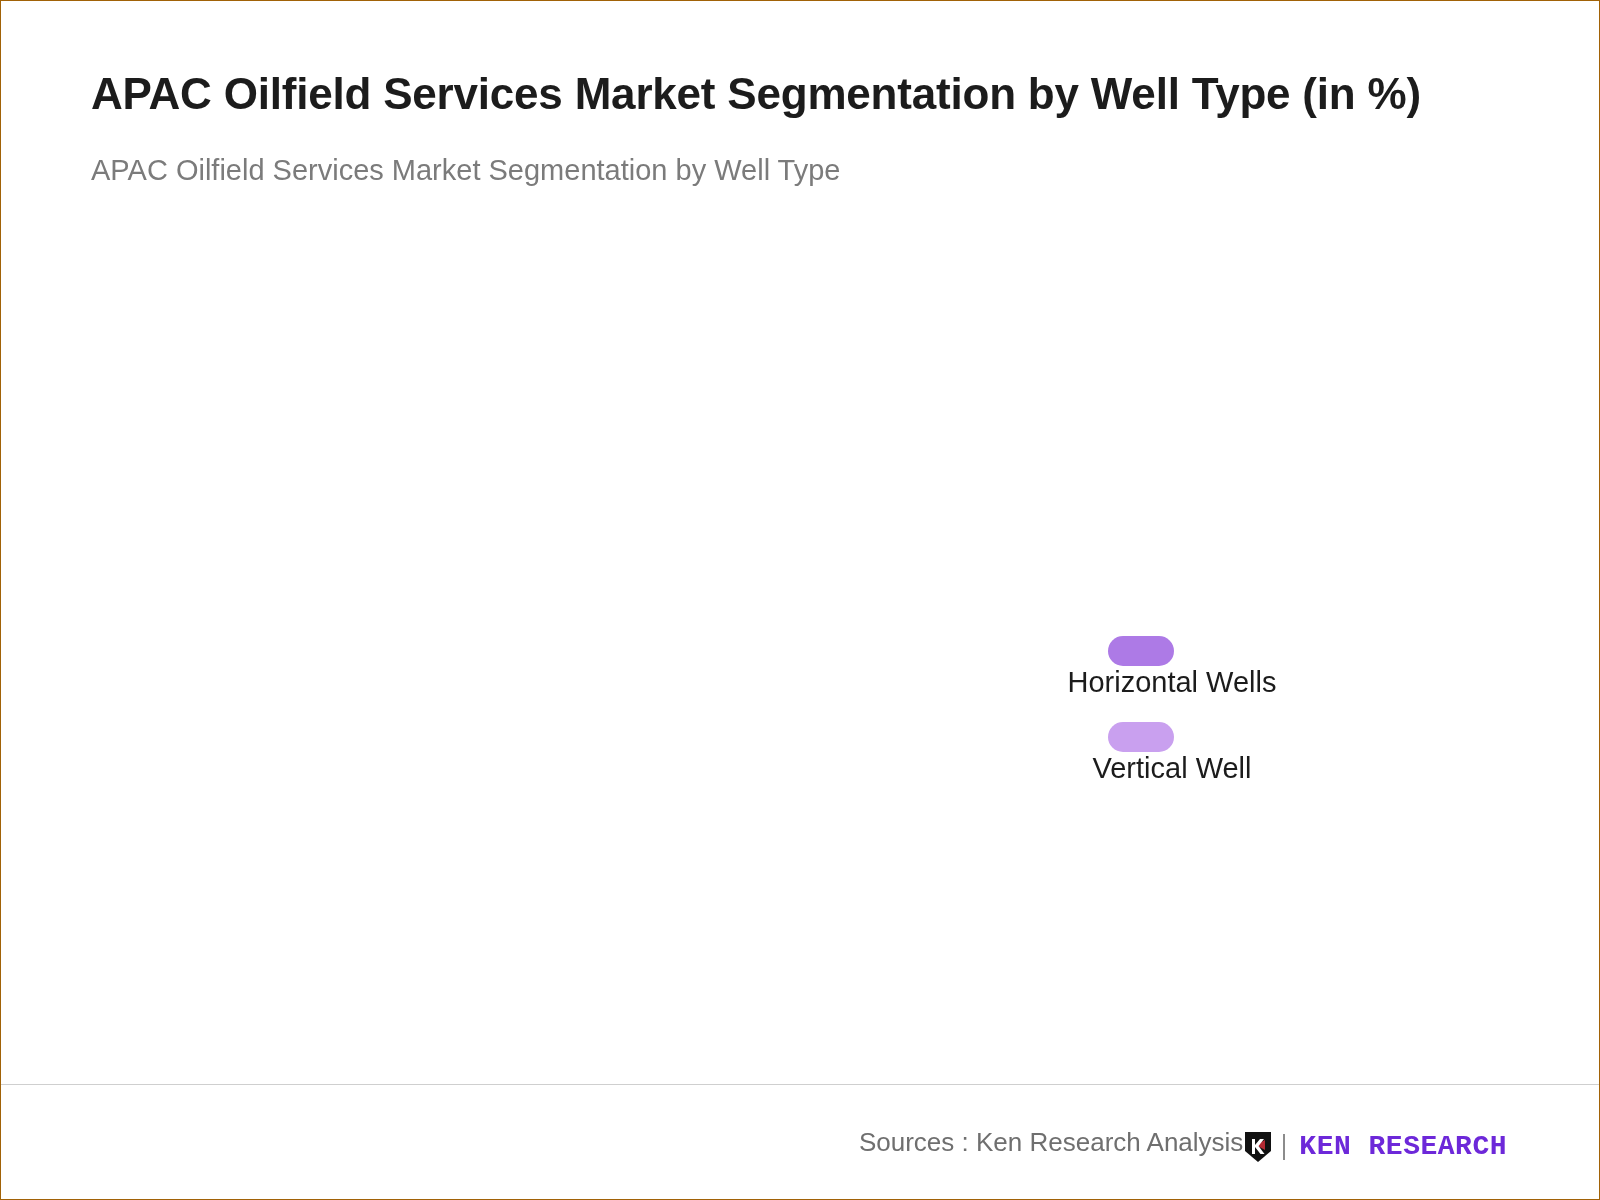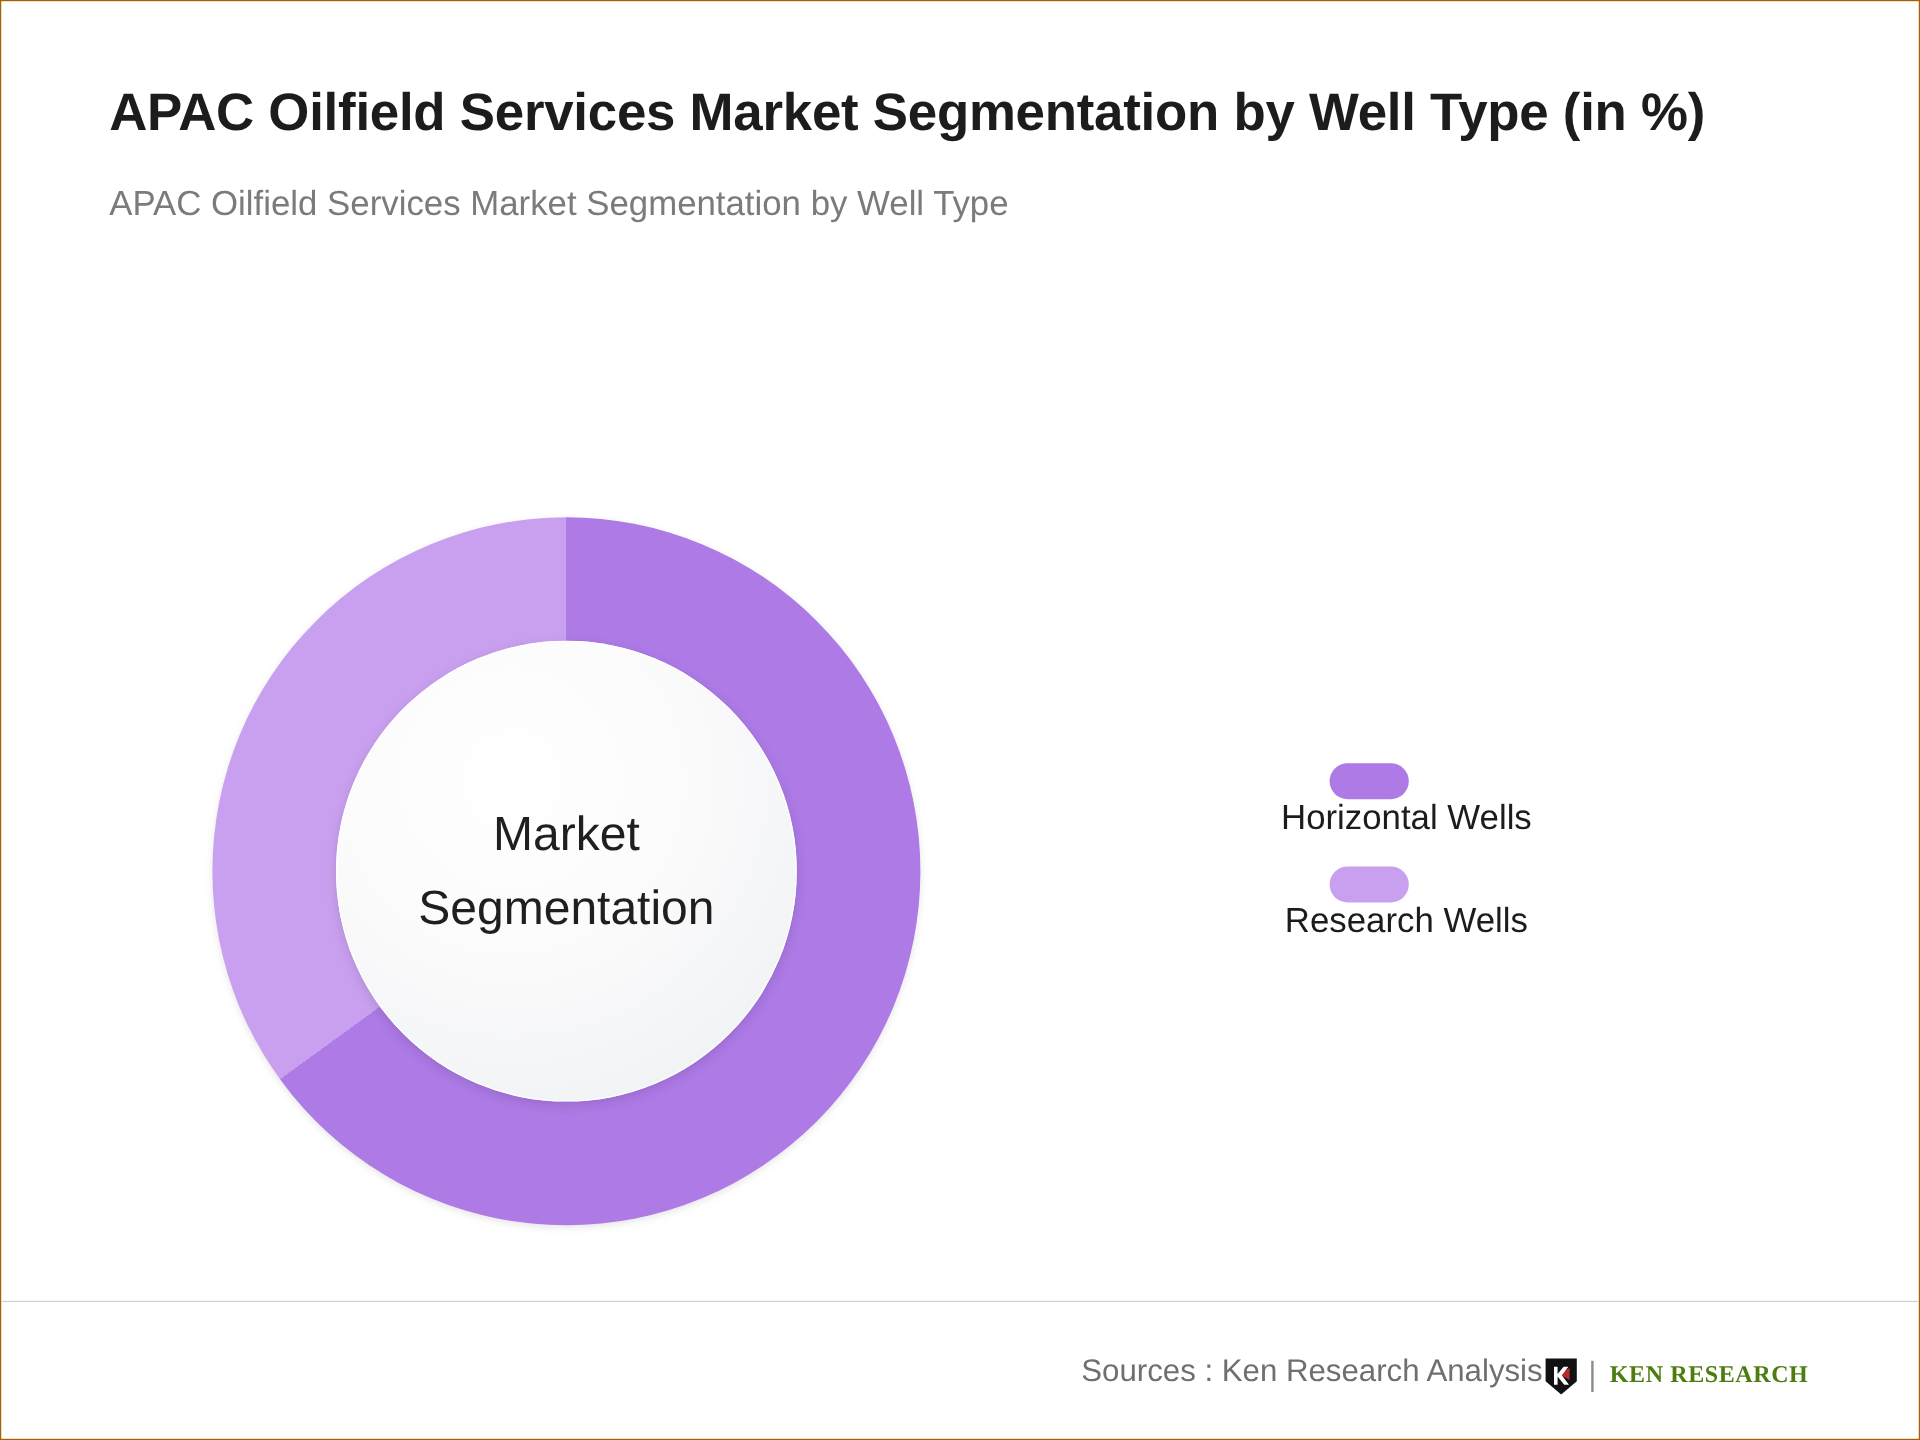--- a/index.html
+++ b/index.html
@@ -174,58 +174,51 @@
   }
 
   .brand-bar {
     width: 2px;
     height: 26px;
     background: #8c8c8c;
     margin: 0 6px 0 2px;
   }
 
   .brand-text {
-    font-size: 20px;
+    font-size: 28px;
     font-weight: 700;
-    color: #4d7c0f;
+    color: #6d28d9;
     letter-spacing: 0.5px;
-    font-family: Liberation Serif, serif;
+    font-family: Liberation Mono, monospace;
     white-space: nowrap;
   }
 </style>
 </head>
 <body>
 
 <div class="slide">
 
   <div class="header">
     <div class="title">APAC Oilfield Services Market Segmentation by Well Type (in %)</div>
     <div class="subtitle-block">
       <div class="subtitle-line">APAC Oilfield Services Market Segmentation by Well Type</div>
     </div>
   </div>
 
   <div class="chart-area">
 
-    <div class="donut-wrap">
-      <div class="donut" id="donut-ring" style="background: conic-gradient(rgb(173, 122, 230) 0deg, rgb(173, 122, 230) 234deg, rgb(201, 160, 239) 234deg, rgb(201, 160, 239) 360deg);"></div>
-      <div class="donut-hole">
-        <div class="hole-line">Market</div>
-        <div class="hole-line">Segmentation</div>
-      </div>
-    </div>
 
     <div class="legend" id="legend">
         <div class="legend-item">
           <span class="legend-swatch" style="background: rgb(173, 122, 230);"></span>
           <span class="legend-label">Horizontal Wells</span>
         </div>
         <div class="legend-item">
           <span class="legend-swatch" style="background: rgb(201, 160, 239);"></span>
-          <span class="legend-label">Research Wells</span>
+          <span class="legend-label">Vertical Well</span>
         </div>
       </div>
   </div>
 
   <div class="footer-rule"></div>
   <div class="footer">
     <div class="source-text">Sources : Ken Research Analysis</div>
     <div class="brand">
       <div class="brand-mark">
         <svg viewBox="0 0 30 32" width="30" height="32" aria-hidden="true">

